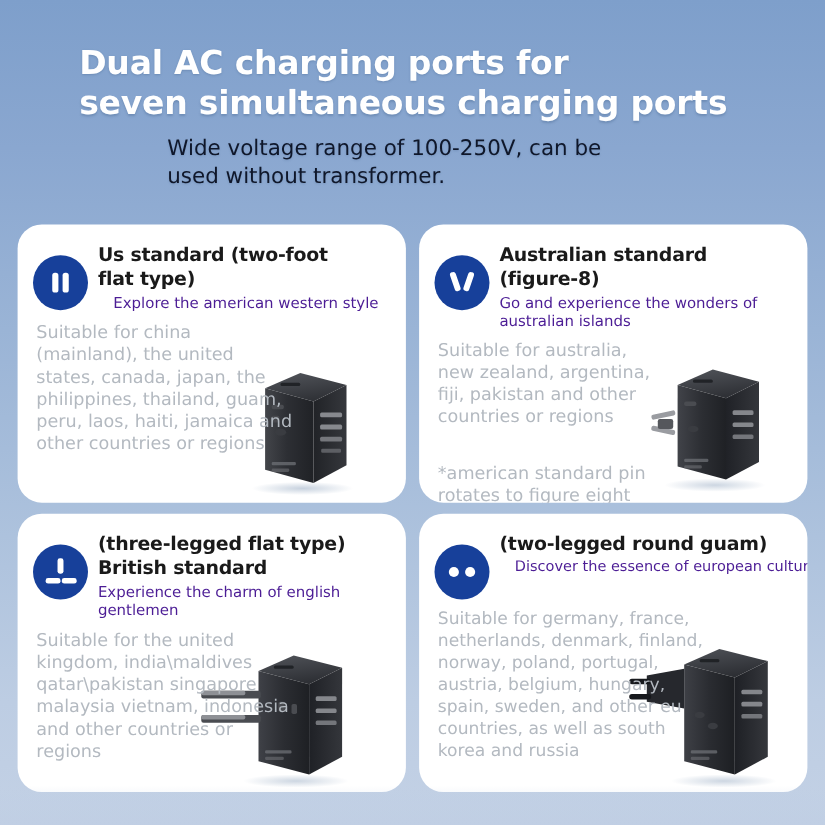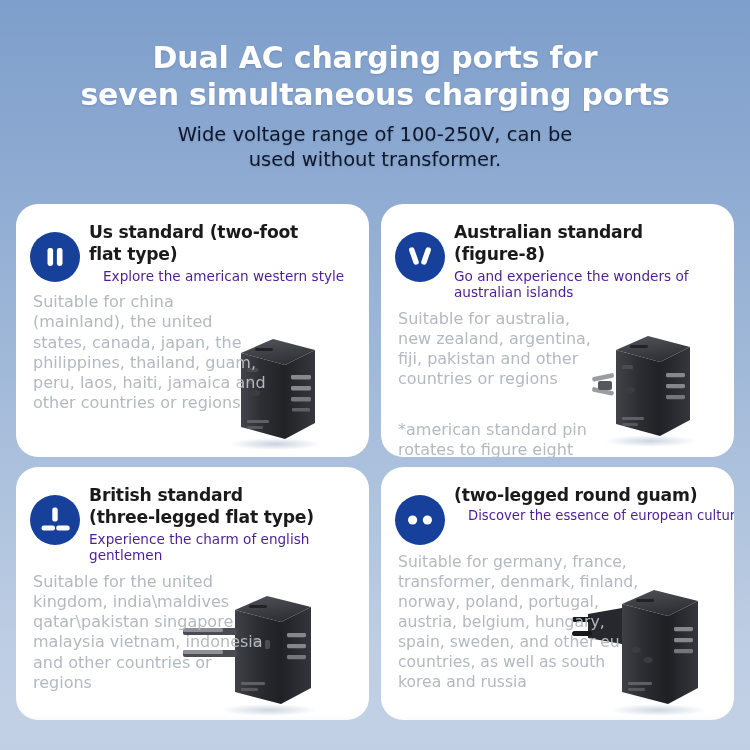--- a/index.html
+++ b/index.html
@@ -18,22 +18,22 @@
         #9ab4d6 40%,
         #adc2dd 65%,
         #bdcde3 85%,
         #c3d1e5 100%);
     position: relative;
   }
 
   
   .header {
     padding-top: 40px;
-    text-align: center;
     color: #ffffff;
+    padding-left: 32px;
   }
   .headline {
     font-size: 30px;
     font-weight: bold;
     line-height: 1.22;
     letter-spacing: -0.2px;
     text-shadow: 0 1px 2px rgba(40,70,110,0.25);
     padding: 0 40px;
   }
   .subhead {
@@ -292,22 +292,22 @@
     <div class="card-head">
       <div class="badge" style="background: rgb(23, 64, 154);">
         <svg viewBox="0 0 50 50">
           <rect x="22.3" y="12.5" width="5.4" height="14" rx="2.2" fill="#ffffff"></rect>
           <rect x="11.5" y="30.5" width="13.5" height="5" rx="2.2" fill="#ffffff"></rect>
           <rect x="26.2" y="30.5" width="13.5" height="5" rx="2.2" fill="#ffffff"></rect>
         </svg>
       </div>
       <div class="head-text">
         <div class="card-title">
+          <div>(three-legged flat type)</div>
           <div>British standard</div>
-          <div>(three-legged flat type)</div>
         </div>
         <div class="card-subtitle">Experience the charm of english gentlemen</div>
       </div>
     </div>
     <div class="card-body">
       <div class="desc">Suitable for the united kingdom, india\maldives qatar\pakistan singapore malaysia vietnam, indonesia and other countries or regions</div>
     </div>
     <div class="product p-uk">
       <svg width="150" height="140" viewBox="0 0 150 140">
         <defs>
@@ -360,21 +360,21 @@
         </svg>
       </div>
       <div class="head-text">
         <div class="card-title">
           <div>(two-legged round guam)</div>
         </div>
         <div class="card-subtitle indent wide">Discover the essence of european culture</div>
       </div>
     </div>
     <div class="card-body">
-      <div class="desc eu">Suitable for germany, france, transformer, denmark, finland, norway, poland, portugal, austria, belgium, hungary, spain, sweden, and other eu countries, as well as south korea and russia</div>
+      <div class="desc eu">Suitable for germany, france, netherlands, denmark, finland, norway, poland, portugal, austria, belgium, hungary, spain, sweden, and other eu countries, as well as south korea and russia</div>
     </div>
     <div class="product p-eu">
       <svg width="146" height="144" viewBox="0 0 146 144">
         <defs>
           <linearGradient id="gFrontEU" x1="0" y1="0" x2="1" y2="0">
             <stop offset="0%" stop-color="#3e4046"></stop>
               <stop offset="50%" stop-color="#2a2c31"></stop>
               <stop offset="100%" stop-color="#1d1f23"></stop>
           </linearGradient>
           <linearGradient id="gSideEU" x1="0" y1="0" x2="1" y2="0">

